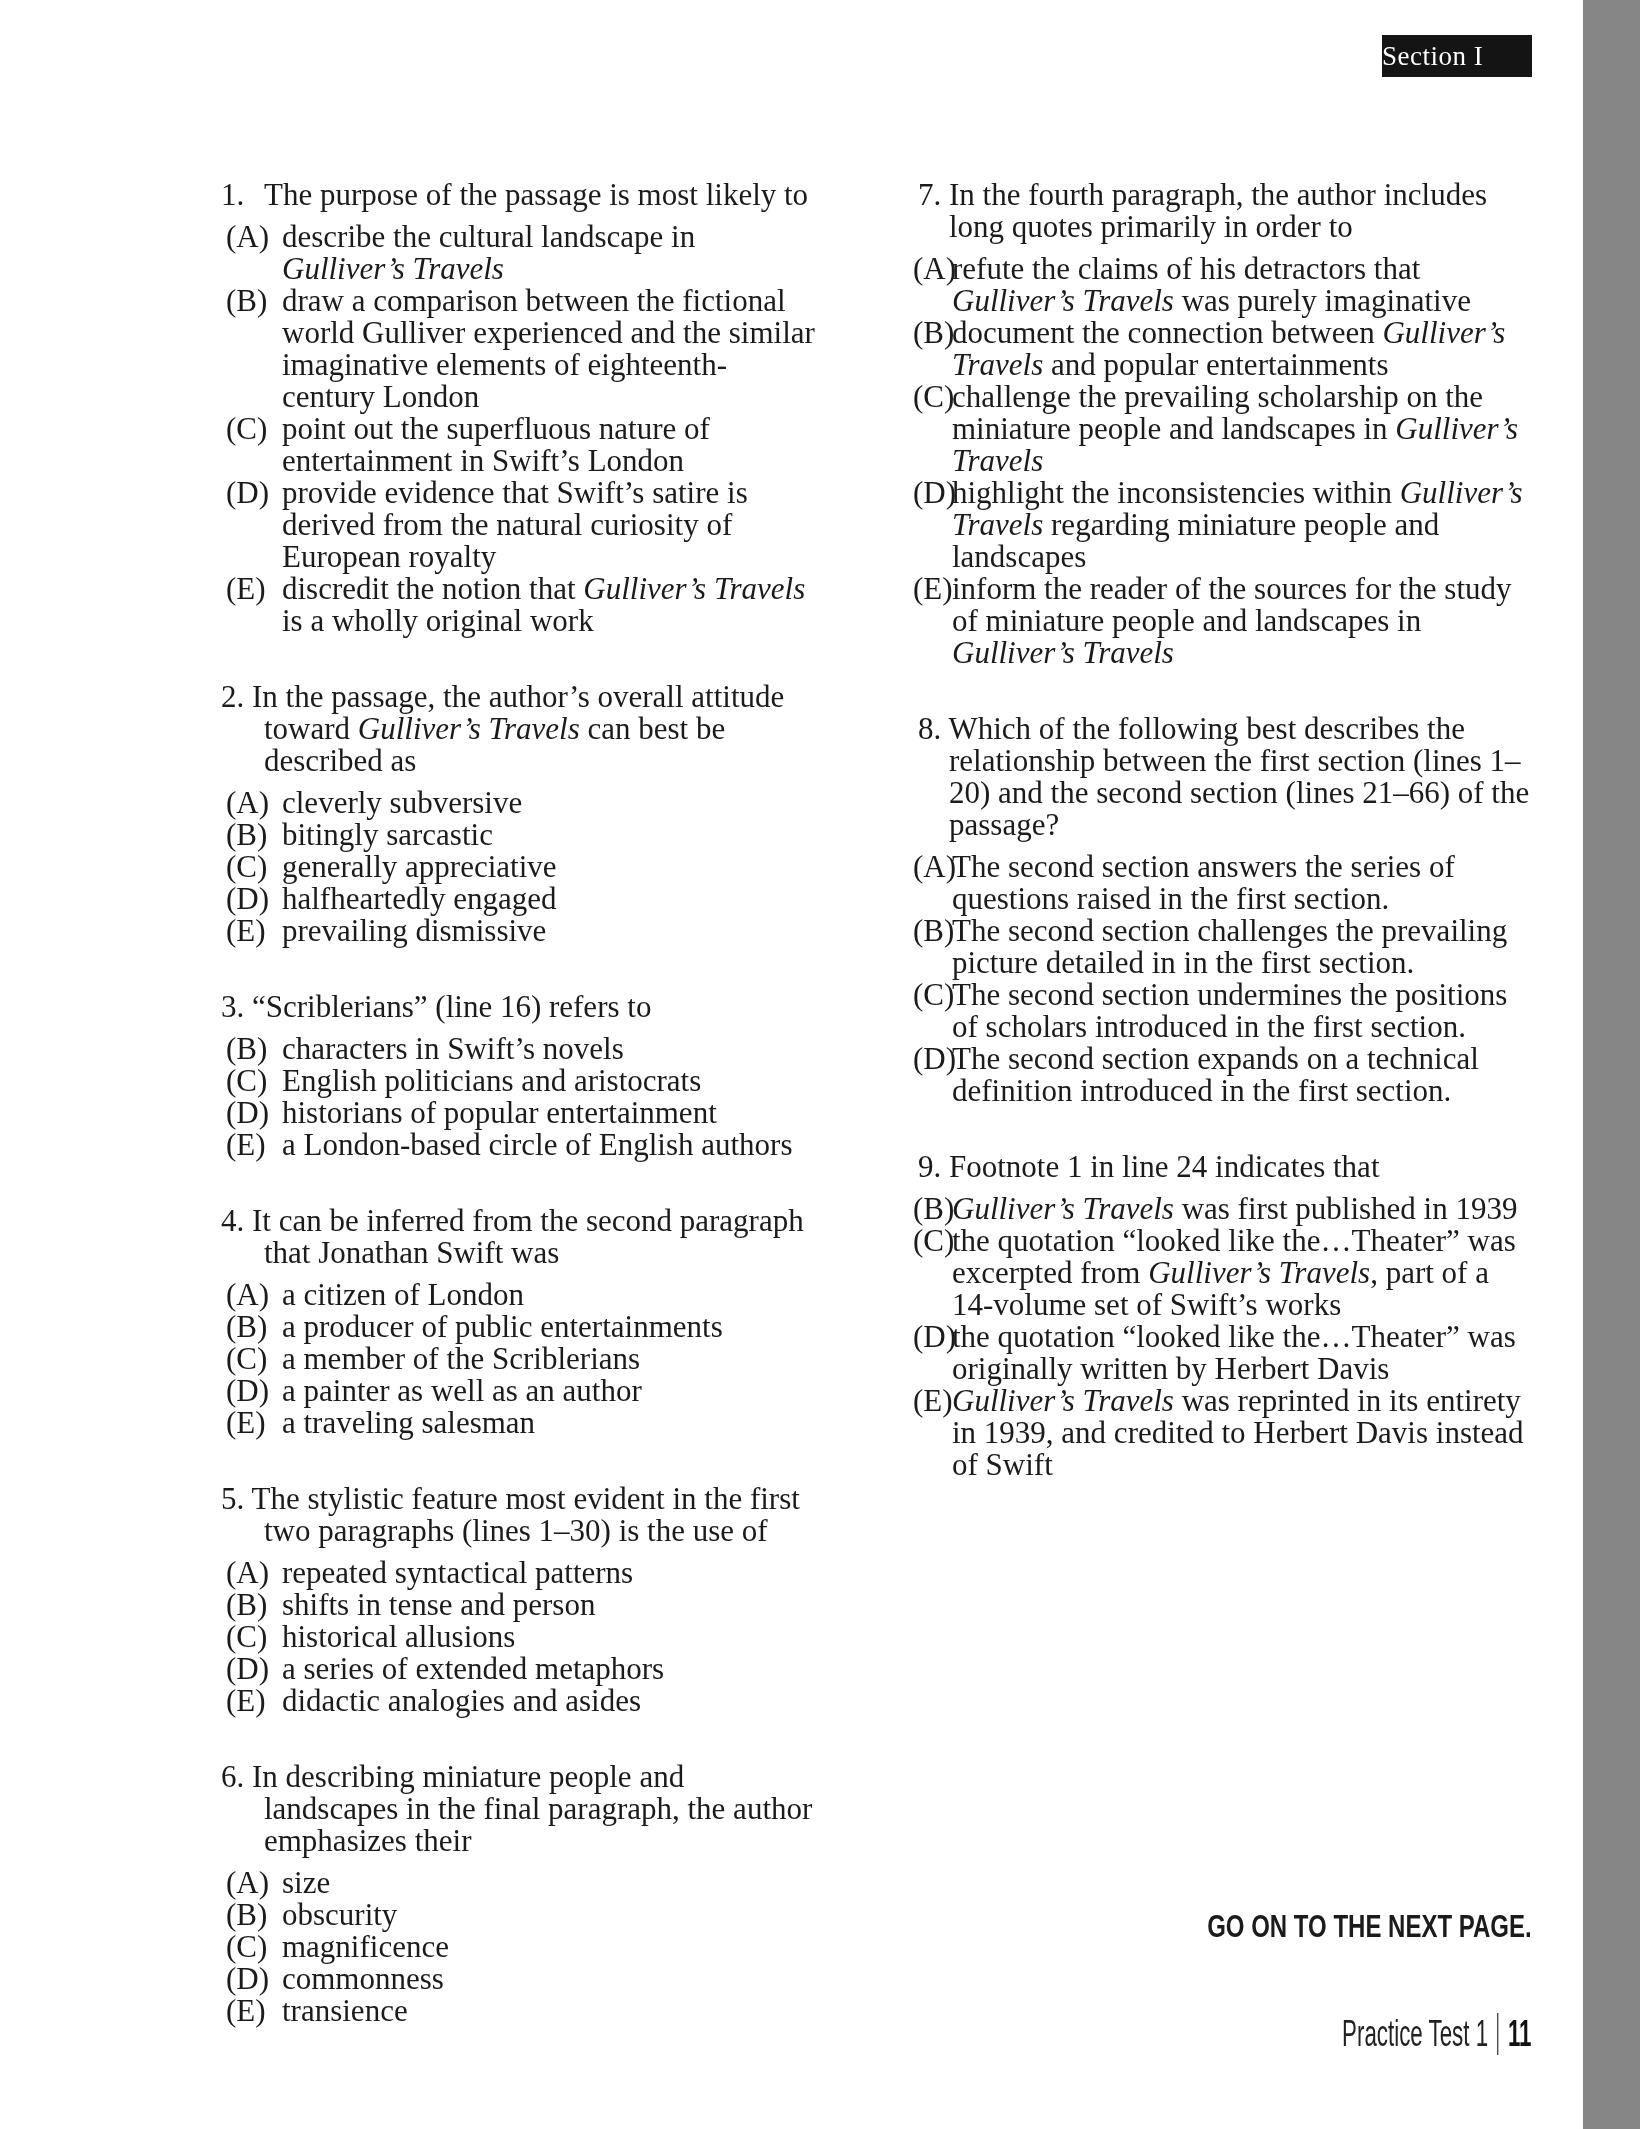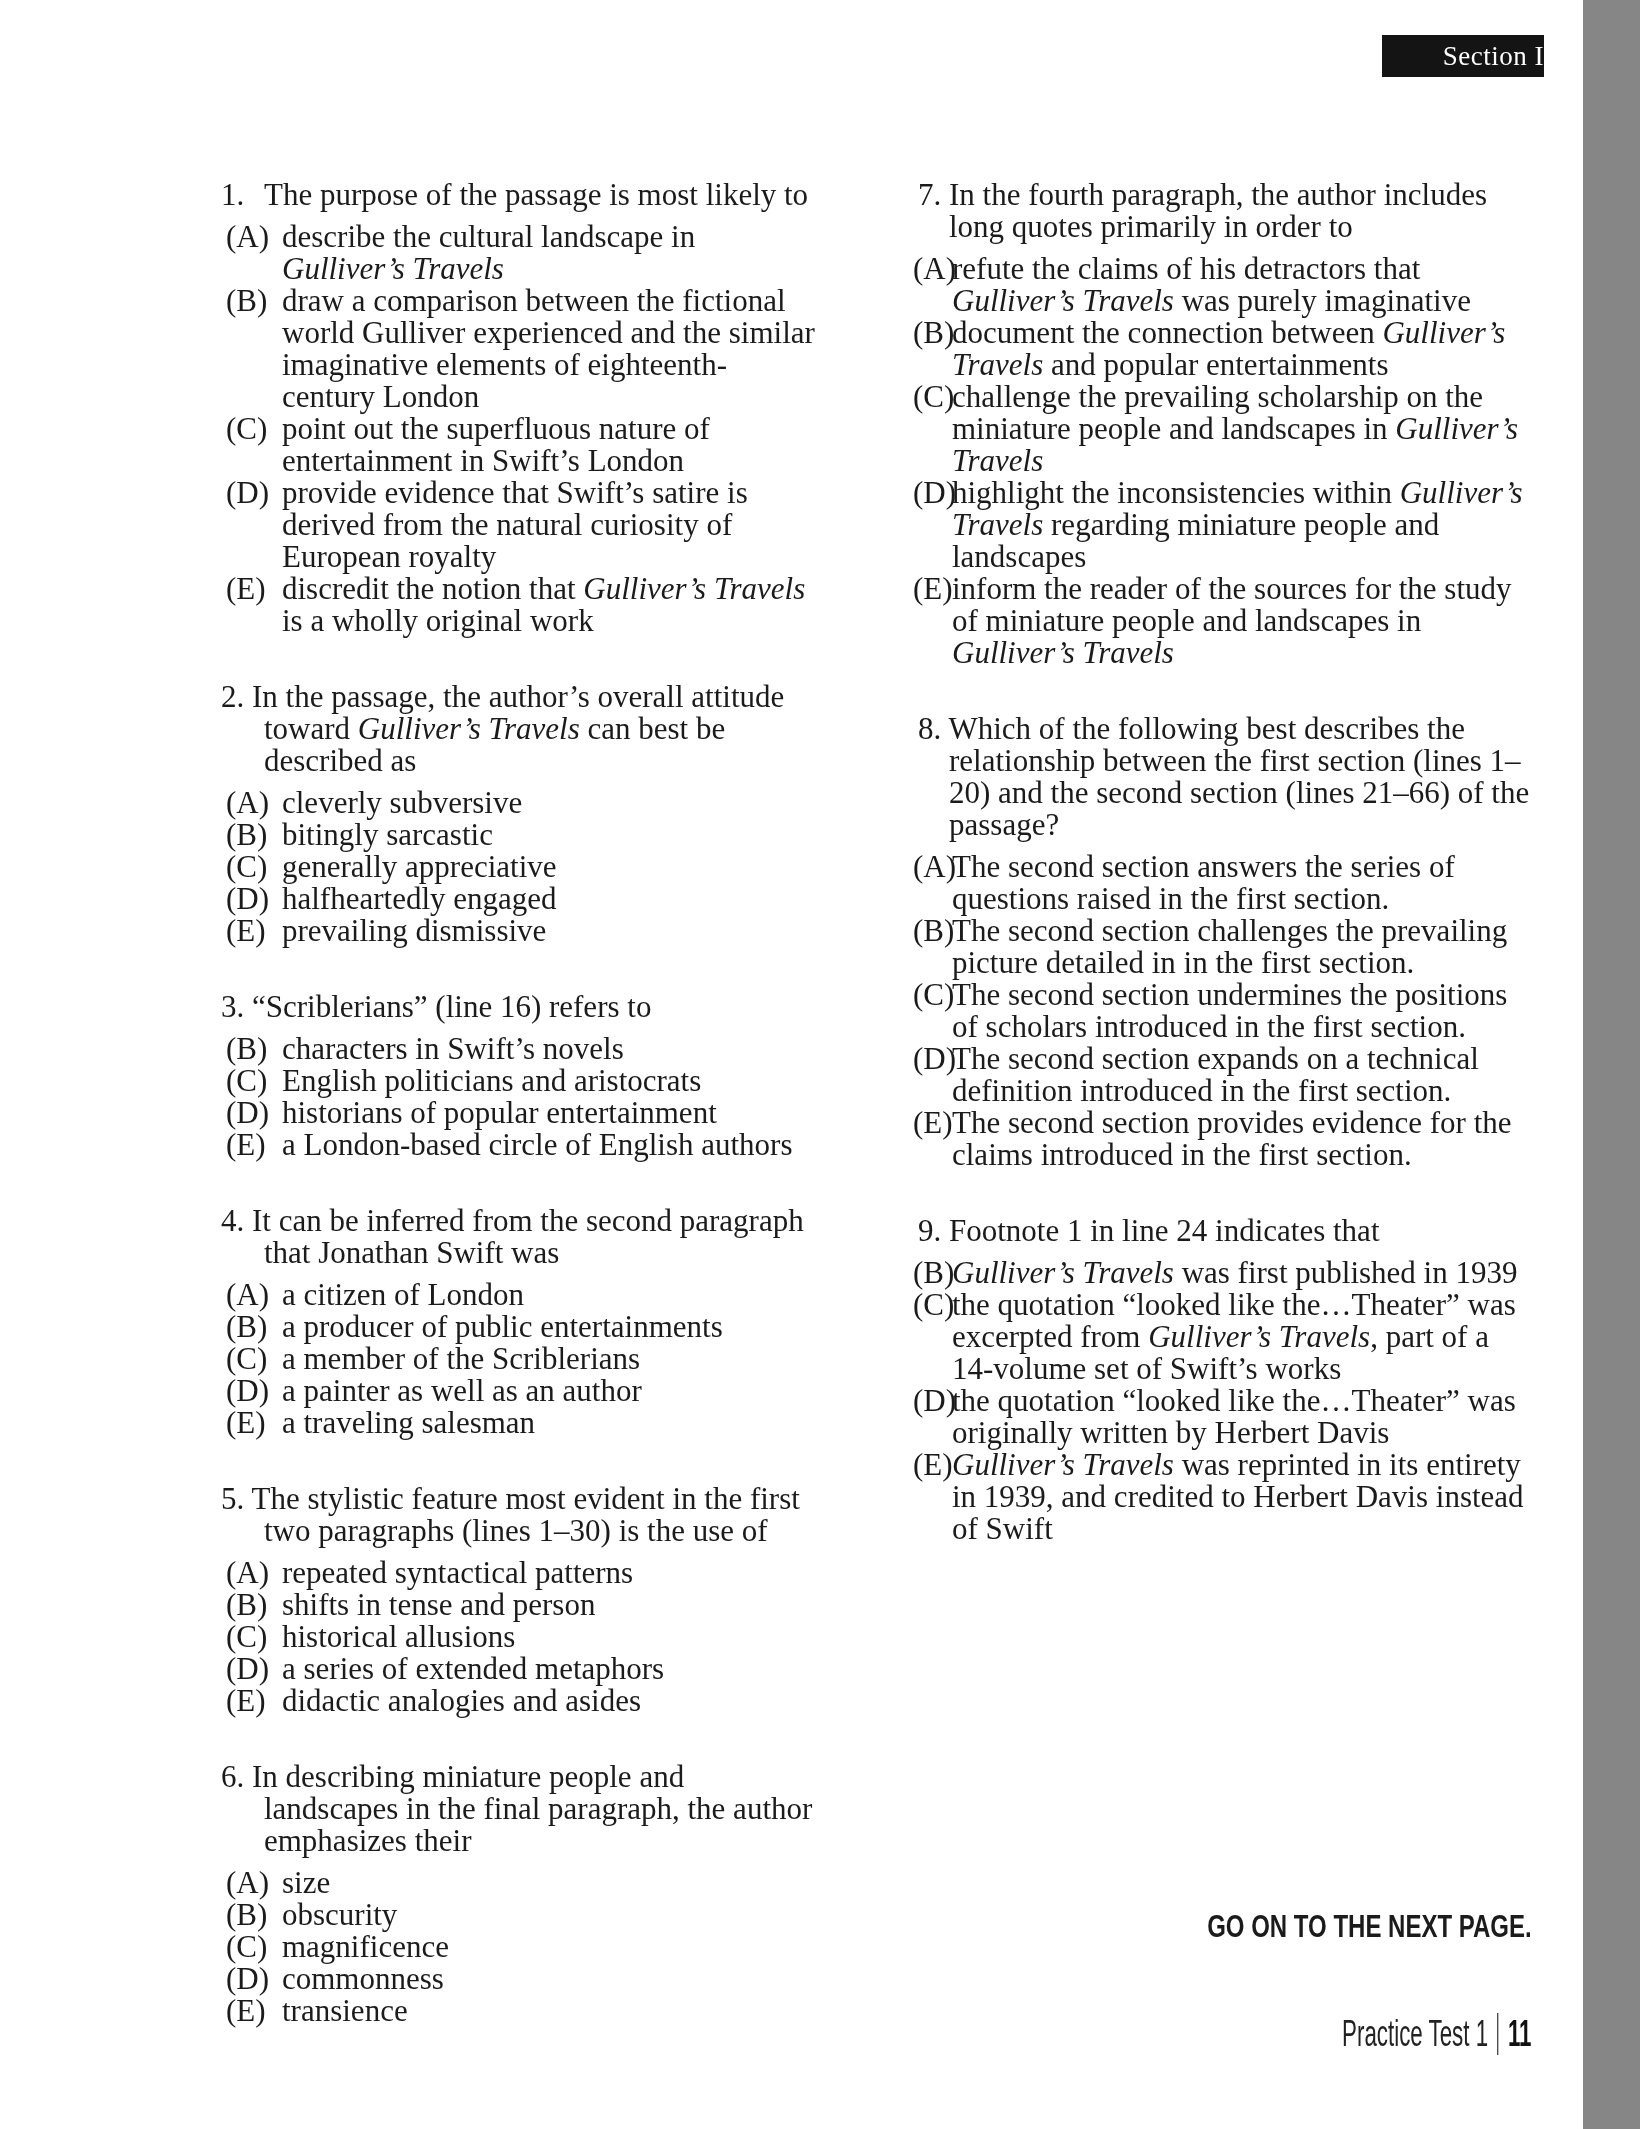--- a/index.html
+++ b/index.html
@@ -7,23 +7,23 @@
     width:1640px; height:2129px; position:relative;
     background:#ffffff; overflow:hidden;
     font-family:"Liberation Serif", serif;
     color:#1b1b1b;
   }
   .gray-sidebar {
     position:absolute; top:0; right:0; width:57px; height:2129px;
     background:#868686;
   }
   .section-box {
-    position:absolute; left:1382px; top:35px; width:162px; height:42px;
+    position:absolute; left:1382px; top:35px; width:150px; height:42px;
     background:#141414; color:#ffffff;
-    display:flex; align-items:center; justify-content:flex-end;
+    display:flex; align-items:center; justify-content:flex-start;
     font-size:27px; letter-spacing:0.5px;
   }
   .col {
     position:absolute; top:179px;
     font-size:31px; line-height:32px;
   }
   .col-left  { left:185px; width:632px; --hang:43px; --lblw:41px; --txtw:97px; }
   .col-right { left:882px; width:650px; --hang:31px; --lblw:31px; --txtw:70px; }
 
   .question { margin-bottom:44px; }
@@ -140,21 +140,20 @@
         <div class="option"><span class="opt-label">(E)</span><span>inform the reader of the sources for the study of miniature people and landscapes in <i>Gulliver’s Travels</i></span></div>
       </div>
     </div>
     <div class="question">
       <div class="q-stem"><span class="q-num">8.</span> <span>Which of the following best describes the relationship between the first section (lines 1–20) and the second section (lines 21–66) of the passage?</span></div>
       <div class="options">
         <div class="option"><span class="opt-label">(A)</span><span>The second section answers the series of questions raised in the first section.</span></div>
         <div class="option"><span class="opt-label">(B)</span><span>The second section challenges the prevailing picture detailed in in the first section.</span></div>
         <div class="option"><span class="opt-label">(C)</span><span>The second section undermines the positions of scholars introduced in the first section.</span></div>
         <div class="option"><span class="opt-label">(D)</span><span>The second section expands on a technical definition introduced in the first section.</span></div>
-        <div class="option"><span class="opt-label">(E)</span><span>The second section provides evidence for the claims introduced in the first section.</span></div>
       </div>
     </div>
     <div class="question">
       <div class="q-stem"><span class="q-num q-num-wide">9.</span><span>Footnote 1 in line 24 indicates that</span></div>
       <div class="options">
         <div class="option"><span class="opt-label">(B)</span><span><i>Gulliver’s Travels</i> was first published in 1939</span></div>
         <div class="option"><span class="opt-label">(C)</span><span>the quotation “looked like the…Theater” was excerpted from <i>Gulliver’s Travels</i>, part of a 14-volume set of Swift’s works</span></div>
         <div class="option"><span class="opt-label">(D)</span><span>the quotation “looked like the…Theater” was originally written by Herbert Davis</span></div>
         <div class="option"><span class="opt-label">(E)</span><span><i>Gulliver’s Travels</i> was reprinted in its entirety in 1939, and credited to Herbert Davis instead of Swift</span></div>
       </div>

